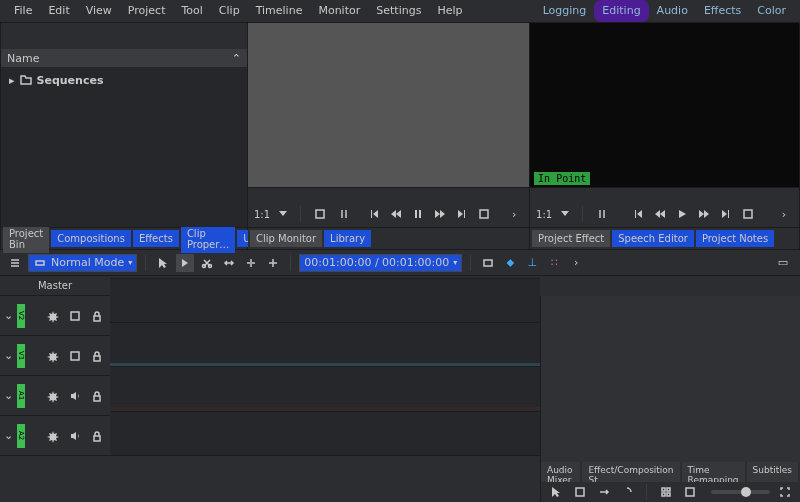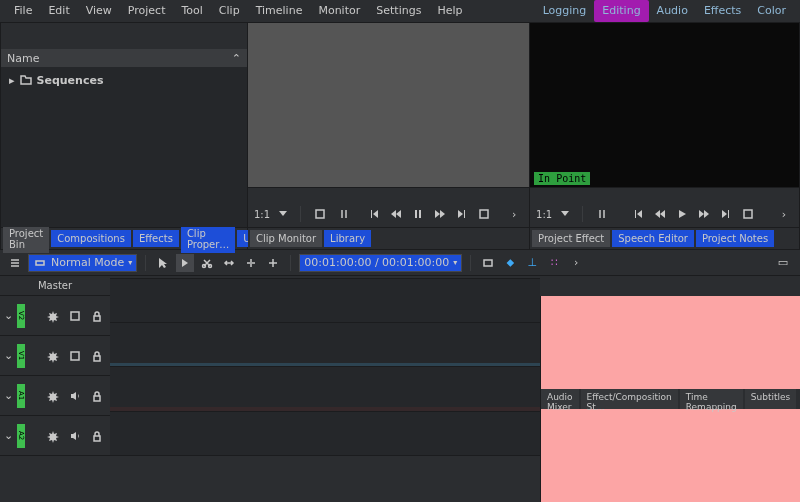--- a/index.html
+++ b/index.html
@@ -1,21 +1,21 @@
 <!DOCTYPE html>
 <html><head>
 <meta charset="utf-8">
 <style>
   * { box-sizing: border-box; margin: 0; padding: 0; font-family: "DejaVu Sans", Arial, sans-serif; font-size: 11px; color: #c8c8c8; }
   body { background: #2b2d30; width: 800px; height: 502px; overflow: hidden; }
   .menubar { height: 22px; background: #2b2d30; display: flex; align-items: center; padding: 0 6px; justify-content: space-between; }
   .menubar .left, .menubar .right { display: flex; align-items: flex-end; }
   .menubar .mi { padding: 0 8px; height: 22px; line-height: 22px; cursor: pointer; }
   .menubar .right .mi { color: #8fb8d6; }
-  .menubar .right .mi.active { background: #a21caf; border-radius: 2px; }
+  .menubar .right .mi.active { background: #4c1d95; border-radius: 7px; }
   .toolbar { height: 26px; background: #2b2d30; display: flex; align-items: center; padding: 0 6px; gap: 4px; border-bottom: 1px solid #1b1c1e; }
   .tb-btn { width: 18px; height: 18px; display: flex; align-items: center; justify-content: center; cursor: pointer; }
   .tb-sep { width: 1px; height: 16px; background: #3a3c3f; margin: 0 4px; }
   .search { flex: 0 0 auto; display: flex; align-items: center; background: #2b2d30; border: 1px solid #45474b; border-radius: 2px; height: 18px; padding: 0 4px; width: 80px; }
   .search input { background: transparent; border: none; outline: none; font-size: 10px; color: #aaa; width: 60px; }
   .main { display: flex; height: 228px; }
   .panel { border: 1px solid #1b1c1e; display: flex; flex-direction: column; background: #2b2d30; }
   .bin { width: 248px; }
   .bin-head { height: 18px; background: #3a3c3f; display: flex; align-items: center; padding: 0 6px; justify-content: space-between; font-size: 10px; }
   .bin-body { flex: 1; background: #25272a; padding: 4px; position: relative; min-height: 0; }
@@ -39,21 +39,21 @@
   .tl-master { height: 20px; display: flex; align-items: center; justify-content: center; font-size: 10px; border-bottom: 1px solid #1b1c1e; }
   .track-head { height: 40px; display: flex; align-items: center; padding: 0 4px; gap: 4px; border-bottom: 1px solid #1b1c1e; }
   .track-tag { width: 8px; height: 24px; background: #3fbf4f; font-size: 7px; color: #000; display: flex; align-items: center; justify-content: center; writing-mode: vertical-rl; }
   .tl-right { flex: 1; background: #25272a; display: flex; flex-direction: column; position: relative; }
   .ruler { height: 20px; background: #2b2d30; display: flex; font-size: 8px; color: #888; position: relative; border-bottom: 1px solid #1b1c1e; overflow: hidden; }
   .ruler span { position: absolute; top: 3px; }
   .track-lane { height: 40px; border-bottom: 1px solid #1b1c1e; }
   .track-lane.v1 { background: #2d4452; }
   .track-lane.a1 { background: #35282a; }
   .playhead { position: absolute; top: 14px; left: 20px; width: 12px; height: 6px; background: #3570e8; }
-  .right-panels { position: absolute; left: 540px; top: 296px; right: 0; bottom: 0; background: #fca5a5; border-left: 1px solid #1b1c1e; display: flex; flex-direction: row; align-items: center; }
+  .right-panels { position: absolute; left: 540px; top: 296px; right: 0; bottom: 0; background: #14532d; border-left: 1px solid #1b1c1e; display: flex; flex-direction: column; }
   .rp-body { flex: 1; background: #2f3134; }
   .rp-tabs { height: 20px; display: flex; background: #2b2d30; }
   .rp-tab { padding: 3px 6px; font-size: 9px; background: #35373a; margin-right: 2px; cursor: pointer; }
   .bottom-bar { height: 20px; background: #2b2d30; display: flex; align-items: center; padding: 0 6px; gap: 6px; }
   .slider { width: 60px; height: 4px; background: #45474b; position: relative; border-radius: 2px; }
   .slider .thumb { width: 10px; height: 10px; background: #c8c8c8; border-radius: 50%; position: absolute; top: -3px; left: 30px; }
   .in-point { position: absolute; bottom: 2px; left: 4px; background: #2e9e3e; color: #000; padding: 1px 4px; font-size: 10px; font-family: monospace; }
   svg { width: 14px; height: 14px; }
   .ico path, .ico rect, .ico circle, .ico polygon, .ico line { stroke: #c8c8c8; stroke-width: 1.5; fill: none; }
   .ico.fill path, .ico.fill rect, .ico.fill polygon { fill: #c8c8c8; stroke: none; }

